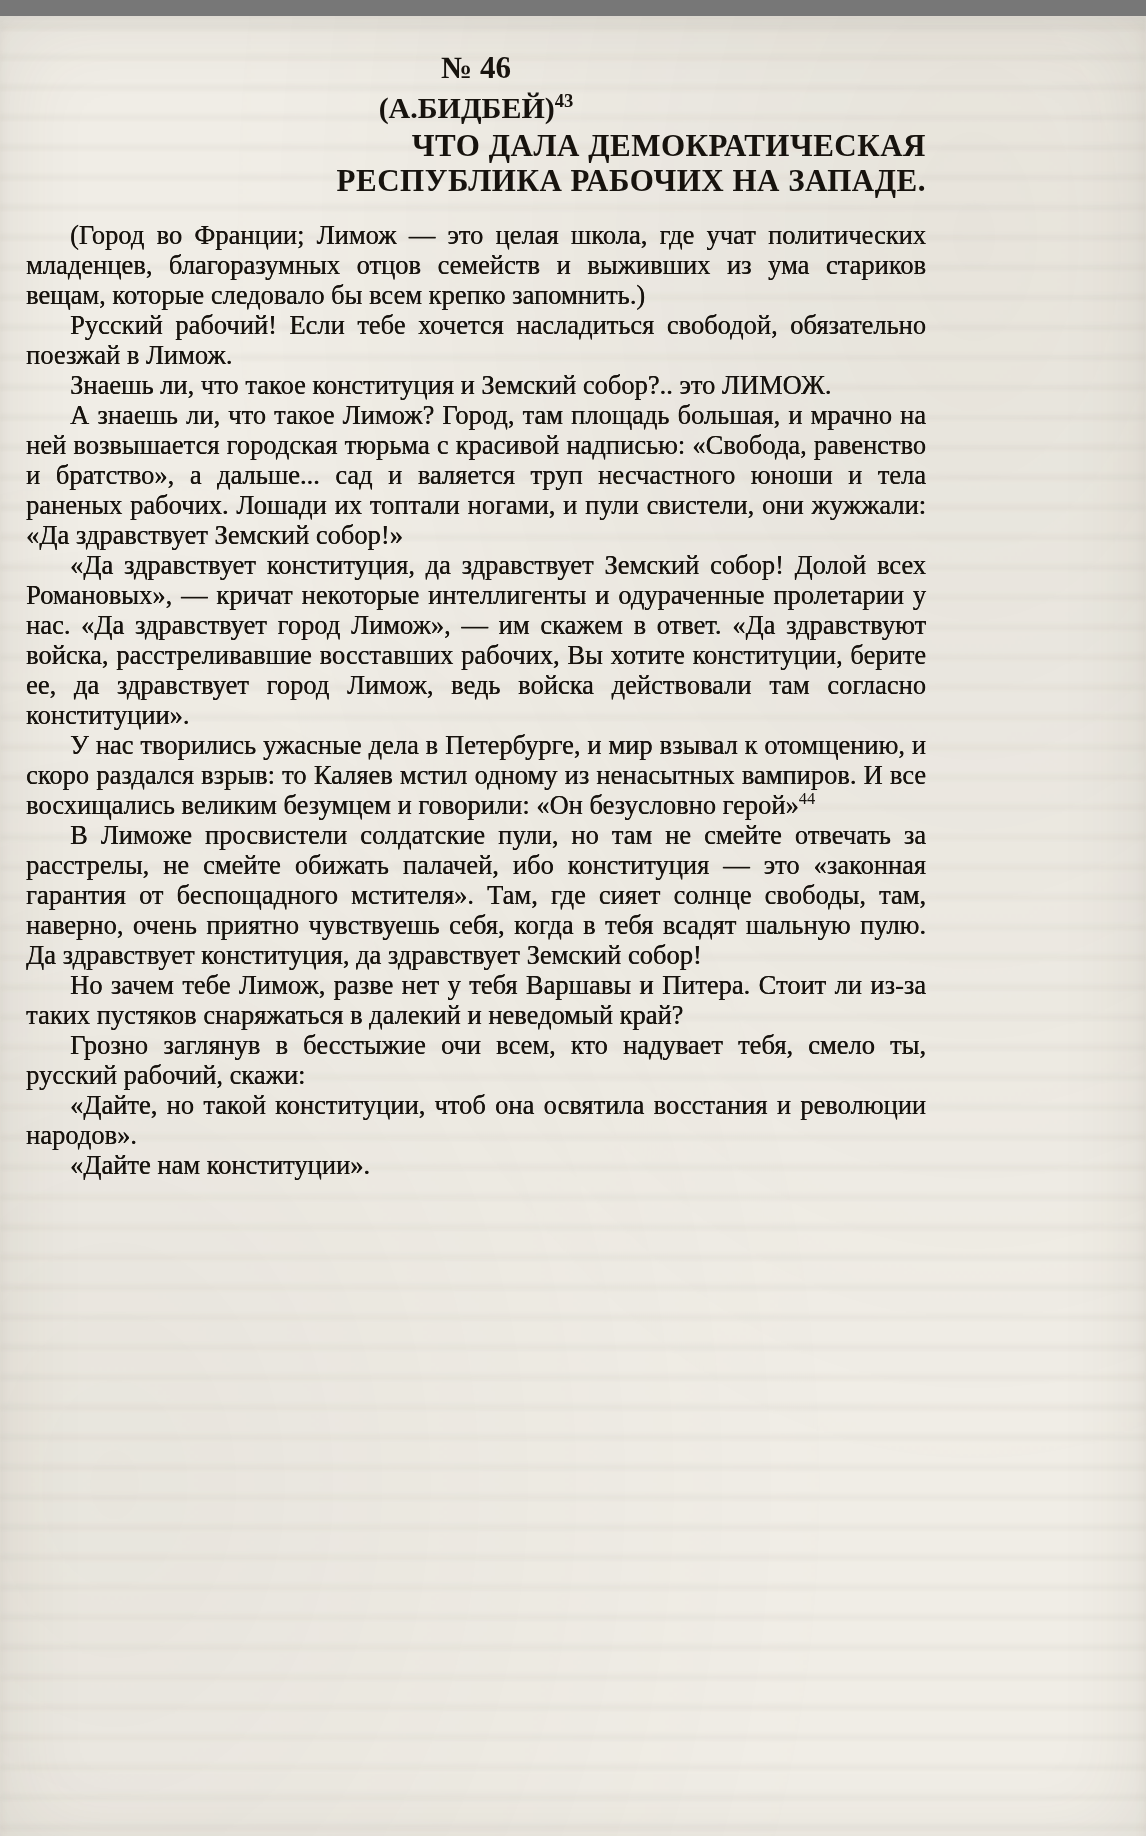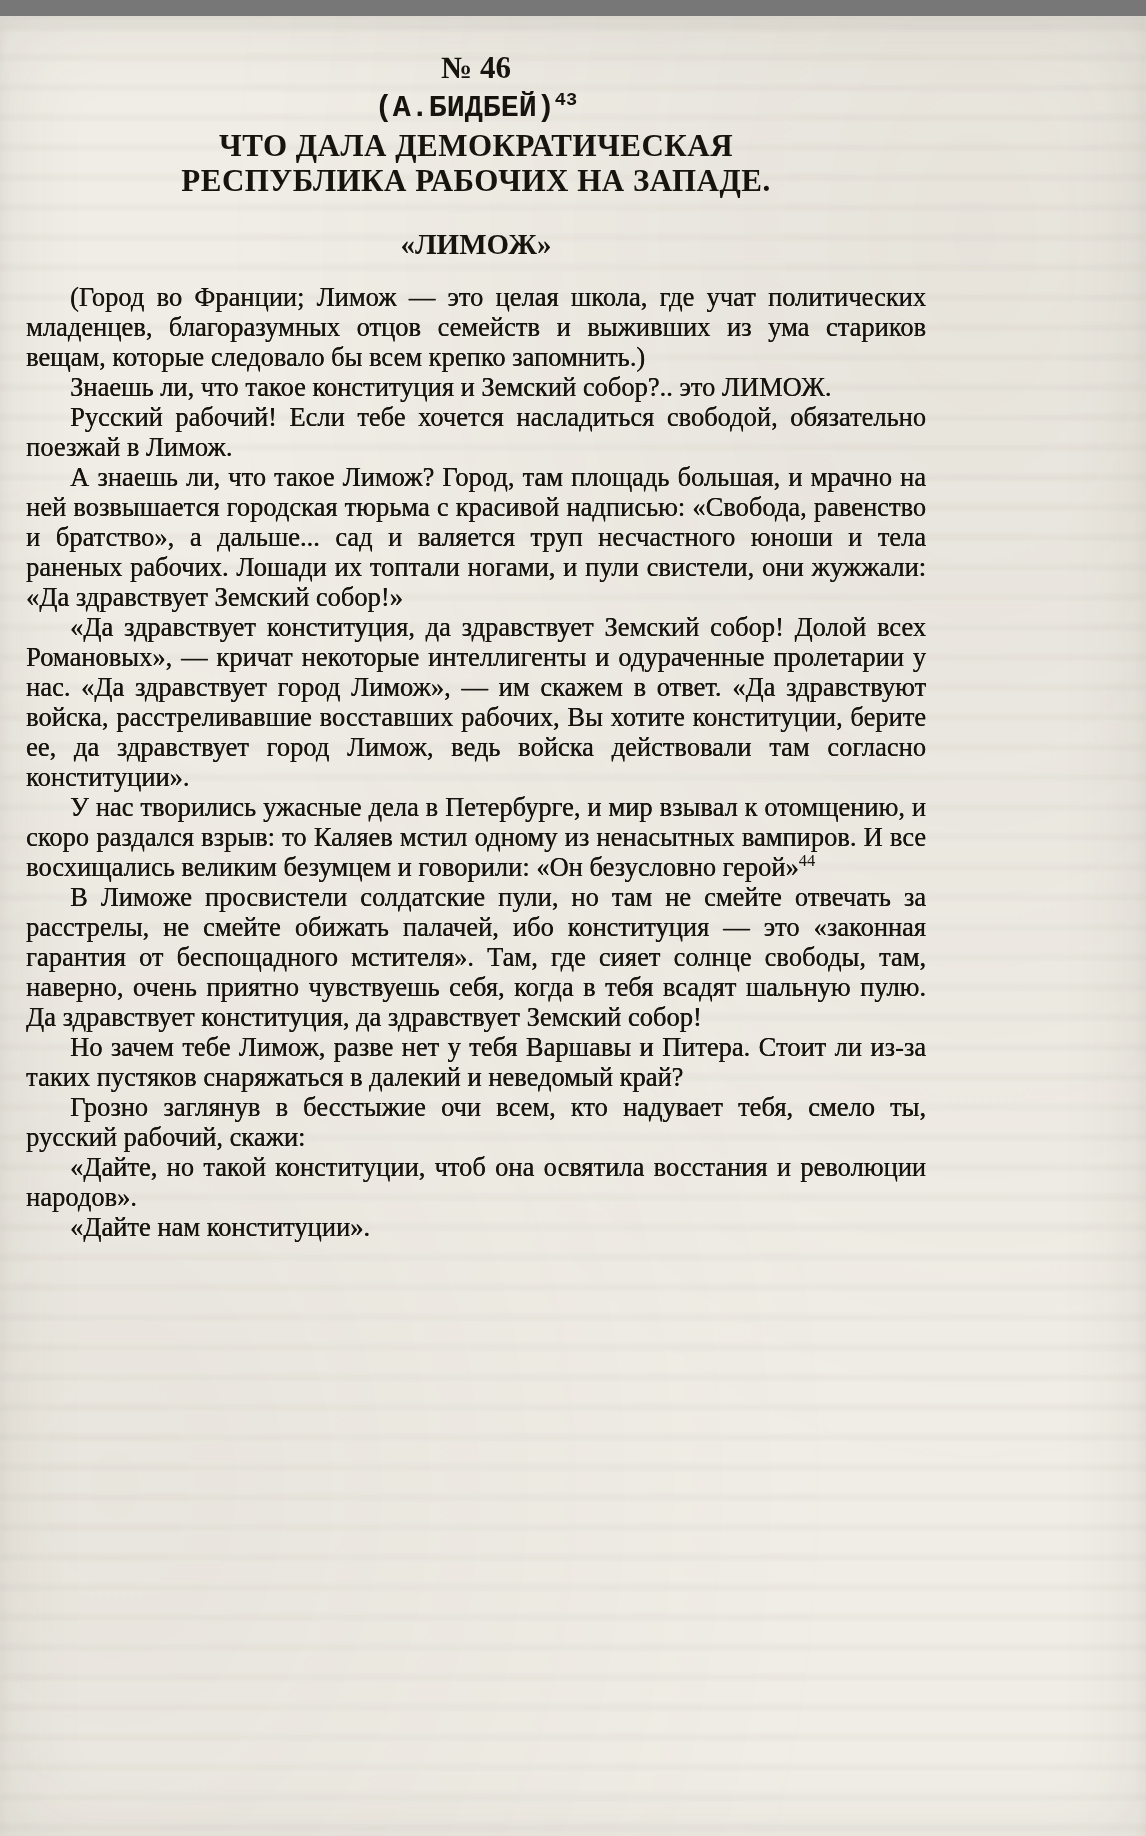--- a/index.html
+++ b/index.html
@@ -49,24 +49,23 @@
     font-weight:bold;
     font-size:31px;
     line-height:36px;
   }
   .author{
     text-align:center;
     font-weight:bold;
     font-size:30px;
     line-height:36px;
     margin-top:4px;
-    font-family:Liberation Mono, monospace;
   }
   .title{
-    text-align:center;
+    text-align:right;
     font-weight:bold;
     font-size:31px;
     line-height:35px;
     letter-spacing:0.5px;
     margin-top:2px;
   }
   .epigraph{
     text-align:center;
     font-weight:bold;
     font-size:29px;
@@ -107,26 +106,25 @@
 
     <div class="doc-number">№ 46</div>
 
     <div class="author"><span>(А.БИДБЕЙ)</span><sup class="fn">43</sup></div>
 
     <div class="title">
         <div>ЧТО ДАЛА ДЕМОКРАТИЧЕСКАЯ</div>
         <div>РЕСПУБЛИКА РАБОЧИХ НА ЗАПАДЕ.</div>
       </div>
 
-    <div class="epigraph">«ЛИМОЖ»</div>
 
     <div class="body">
         <p class="para"><span>(Город во Франции; Лимож — это целая школа, где учат политических младенцев, благоразумных отцов семейств и выживших из ума стариков вещам, которые следовало бы всем крепко запомнить.)</span></p>
+        <p class="para"><span>Русский рабочий! Если тебе хочется насладиться свободой, обязательно поезжай в Лимож.</span></p>
         <p class="para"><span>Знаешь ли, что такое конституция и Земский собор?.. это ЛИМОЖ.</span></p>
-        <p class="para"><span>Русский рабочий! Если тебе хочется насладиться свободой, обязательно поезжай в Лимож.</span></p>
         <p class="para"><span>А знаешь ли, что такое Лимож? Город, там площадь большая, и мрачно на ней возвышается городская тюрьма с красивой надписью: «Свобода, равенство и братство», а дальше... сад и валяется труп несчастного юноши и тела раненых рабочих. Лошади их топтали ногами, и пули свистели, они жужжали: «Да здравствует Земский собор!»</span></p>
         <p class="para"><span>«Да здравствует конституция, да здравствует Земский собор! Долой всех Романовых», — кричат некоторые интеллигенты и одураченные пролетарии у нас. «Да здравствует город Лимож», — им скажем в ответ. «Да здравствуют войска, расстреливавшие восставших рабочих, Вы хотите конституции, берите ее, да здравствует город Лимож, ведь войска действовали там согласно конституции».</span></p>
         <p class="para"><span>У нас творились ужасные дела в Петербурге, и мир взывал к отомщению, и скоро раздался взрыв: то Каляев мстил одному из ненасытных вампиров. И все восхищались великим безумцем и говорили: «Он безусловно герой»</span><sup class="fn">44</sup></p>
         <p class="para"><span>В Лиможе просвистели солдатские пули, но там не смейте отвечать за расстрелы, не смейте обижать палачей, ибо конституция — это «законная гарантия от беспощадного мстителя». Там, где сияет солнце свободы, там, наверно, очень приятно чувствуешь себя, когда в тебя всадят шальную пулю. Да здравствует конституция, да здравствует Земский собор!</span></p>
         <p class="para"><span>Но зачем тебе Лимож, разве нет у тебя Варшавы и Питера. Стоит ли из-за таких пустяков снаряжаться в далекий и неведомый край?</span></p>
         <p class="para"><span>Грозно заглянув в бесстыжие очи всем, кто надувает тебя, смело ты, русский рабочий, скажи:</span></p>
         <p class="para"><span>«Дайте, но такой конституции, чтоб она освятила восстания и революции народов».</span></p>
         <p class="para"><span>«Дайте нам конституции».</span></p>
       </div>
 

